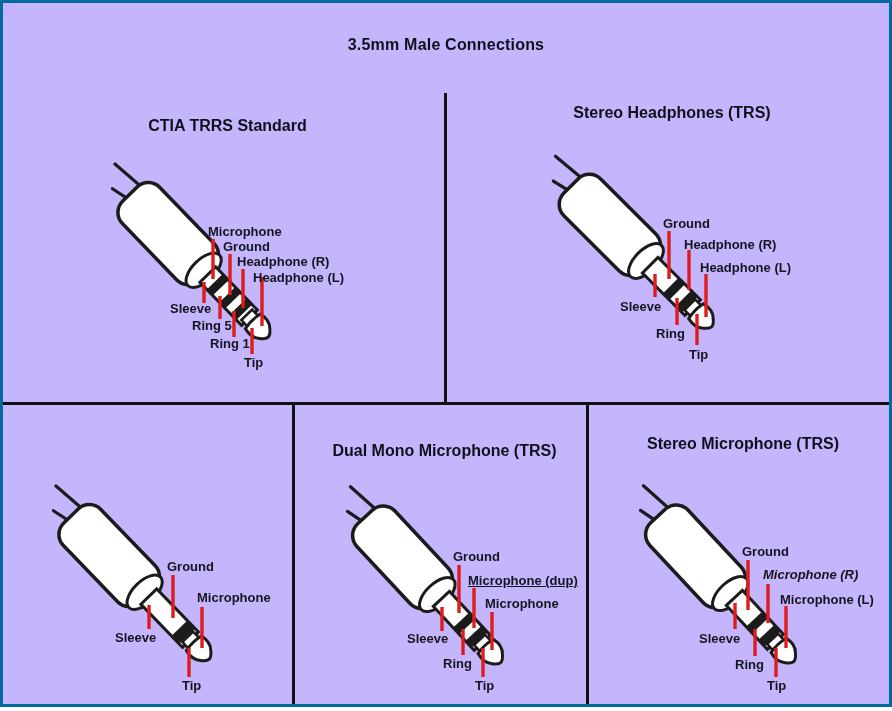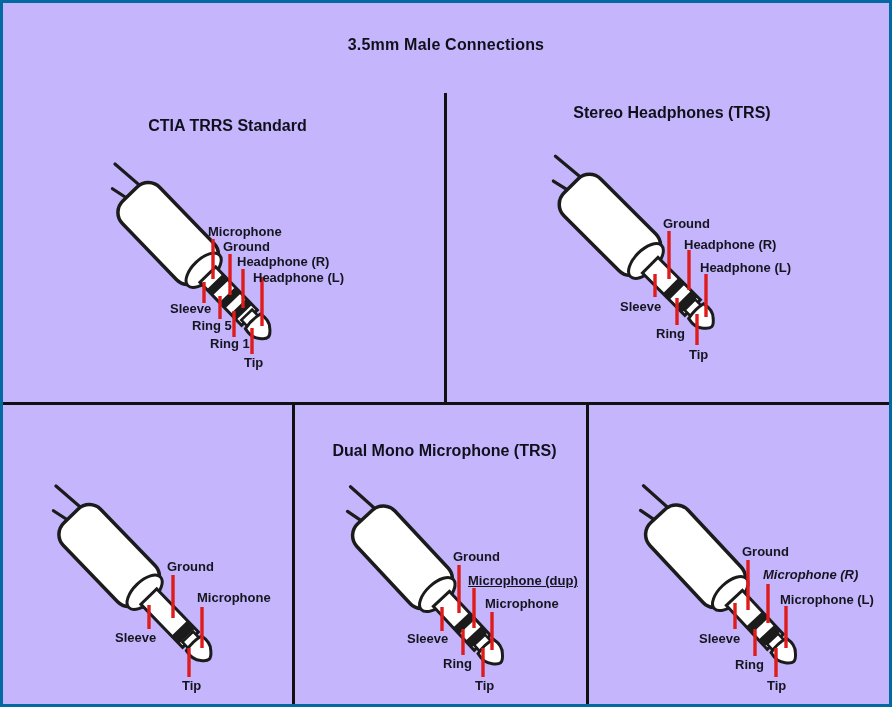--- a/index.html
+++ b/index.html
@@ -152,20 +152,21 @@
     </svg>
     <div class="pin" style="left:158px;top:145px;">Ground</div>
     <div class="pin" style="left:173px;top:169px;text-decoration:underline;">Microphone (dup)</div>
     <div class="pin" style="left:190px;top:192px;">Microphone</div>
     <div class="pin" style="left:112px;top:227px;">Sleeve</div>
     <div class="pin" style="left:148px;top:252px;">Ring</div>
     <div class="pin" style="left:180px;top:274px;">Tip</div>
   </section>
 
   <section class="panel" style="left:586px;top:402px;width:300px;height:300px;">
+    <div class="panel-title" style="top:30px;">Stereo Microphone (TRS)</div>
     <svg class="plug-svg" width="300" height="300">
       <use href="#plug-trs" transform="translate(69,111) rotate(47)"></use>
       <g class="leaders">
         <line x1="159" y1="155" x2="159" y2="205"></line>
         <line x1="179" y1="179" x2="179" y2="218"></line>
         <line x1="197" y1="201" x2="197" y2="243"></line>
         <line x1="146" y1="198" x2="146" y2="224"></line>
         <line x1="166" y1="224" x2="166" y2="251"></line>
         <line x1="187" y1="243" x2="187" y2="272"></line>
       </g>

